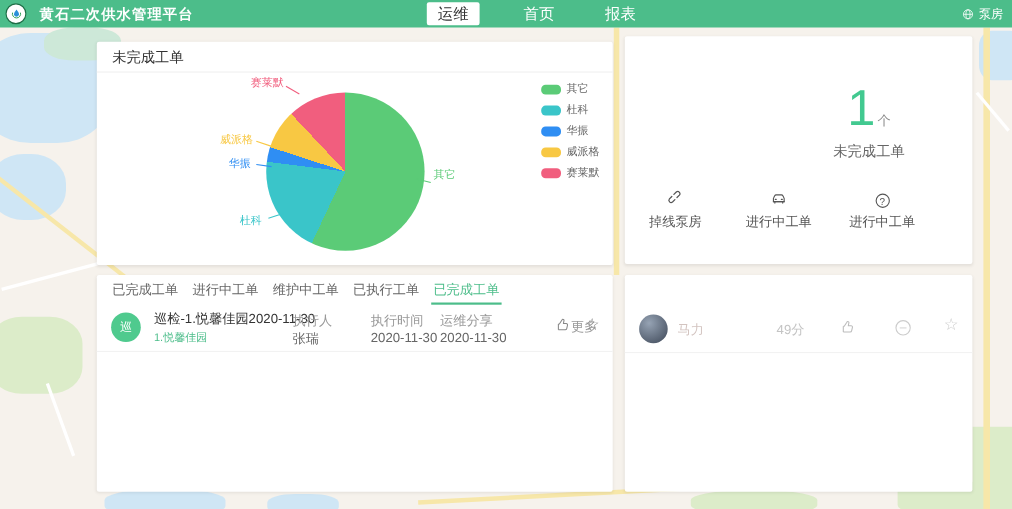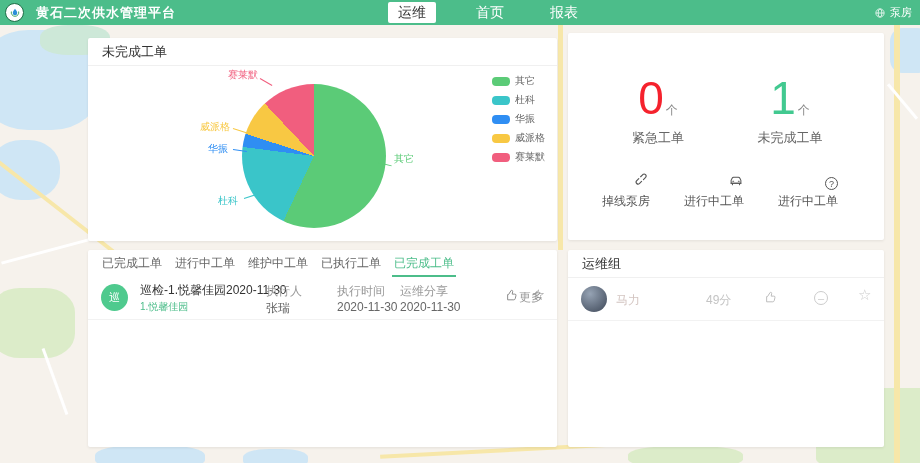--- a/index.html
+++ b/index.html
@@ -43,21 +43,21 @@
   
   .stat{position:absolute;width:140px;text-align:center;}
   .stat-num{font-size:46px;line-height:1;display:inline-block;}
   .stat-num.red{color:#f5222d;}
   .stat-num.green{color:#42c990;}
   .stat-unit{font-size:12px;color:#888;margin-left:2px;}
   .stat-label{font-size:13px;color:#666;margin-top:8px;}
   #stat-urgent{left:20px;top:42px;}
   #stat-unfinished{left:152px;top:42px;}
   .stat-actions{position:absolute;left:10px;top:140px;width:260px;display:flex;justify-content:space-between;}
-  .action{width:72px;text-align:right;cursor:pointer;color:#555;}
+  .action{width:72px;text-align:center;cursor:pointer;color:#555;}
   .action .ic{height:18px;color:#555;}
   .action-label{font-size:12px;margin-top:2px;}
   .q-circle{display:inline-block;width:13px;height:13px;border:1px solid #555;border-radius:50%;font-size:9px;line-height:12px;text-align:center;box-sizing:border-box;}
   .q-circle::after{content:"?";}
 
   
   .tabs{display:flex;padding:0 14px;height:27px;align-items:center;position:relative;}
   .tab{font-size:12px;color:#666;margin-right:13px;height:27px;line-height:27px;position:relative;cursor:pointer;}
   .tab.active{color:#4cbd8a;}
   .tab.active::after{content:"";position:absolute;left:-2px;right:-2px;bottom:0;height:2px;background:#4cbd8a;}
@@ -164,24 +164,20 @@
         <span class="legend-label">威派格</span>
       </div>
       <div class="legend-item">
         <span class="legend-swatch" style="background: rgb(241, 94, 126);"></span>
         <span class="legend-label">赛莱默</span>
       </div>
     </div>
   </div>
 
   <div class="card" id="stats-card">
-    <div class="stat" id="stat-urgent">
-      <span class="stat-num red">0</span><span class="stat-unit">个</span>
-      <div class="stat-label">紧急工单</div>
-    </div>
     <div class="stat" id="stat-unfinished">
       <span class="stat-num green">1</span><span class="stat-unit">个</span>
       <div class="stat-label">未完成工单</div>
     </div>
     <div class="stat-actions">
       <div class="action">
         <div class="ic">
           <svg width="15" height="15" viewBox="0 0 24 24" fill="none" stroke="currentColor" stroke-width="1.8" stroke-linecap="round">
             <path d="M10.5 13.5 7 17a3.2 3.2 0 0 1-4.5-4.5L6 9"></path>
             <path d="M13.5 10.5 17 7a3.2 3.2 0 0 0-4.5-4.5L9 6"></path>
@@ -227,21 +223,20 @@
       <div class="row-like">
         <svg width="14" height="14" viewBox="0 0 16 16" fill="none" stroke="currentColor" stroke-width="1.1" stroke-linejoin="round">
           <path d="M3 7.5v6M3 13.5h7.1c.75 0 1.4-.52 1.56-1.25l.84-3.5A1.4 1.4 0 0 0 11.14 7H8.2l.56-2.8A1.1 1.1 0 0 0 6.7 3.3L4 7.5H3"></path>
         </svg>
       </div>
       <div class="row-star">☆</div>
     </div>
   </div>
 
   <div class="card" id="team-card">
-    <div class="card-head">运维组</div>
     <div class="member-row">
       <div class="member-avatar"></div>
       <div class="member-name">马力</div>
       <div class="member-score">49分</div>
       <div class="m-like">
         <svg width="14" height="14" viewBox="0 0 16 16" fill="none" stroke="currentColor" stroke-width="1.1" stroke-linejoin="round">
           <path d="M3 7.5v6M3 13.5h7.1c.75 0 1.4-.52 1.56-1.25l.84-3.5A1.4 1.4 0 0 0 11.14 7H8.2l.56-2.8A1.1 1.1 0 0 0 6.7 3.3L4 7.5H3"></path>
         </svg>
       </div>
       <div class="m-minus"></div>

